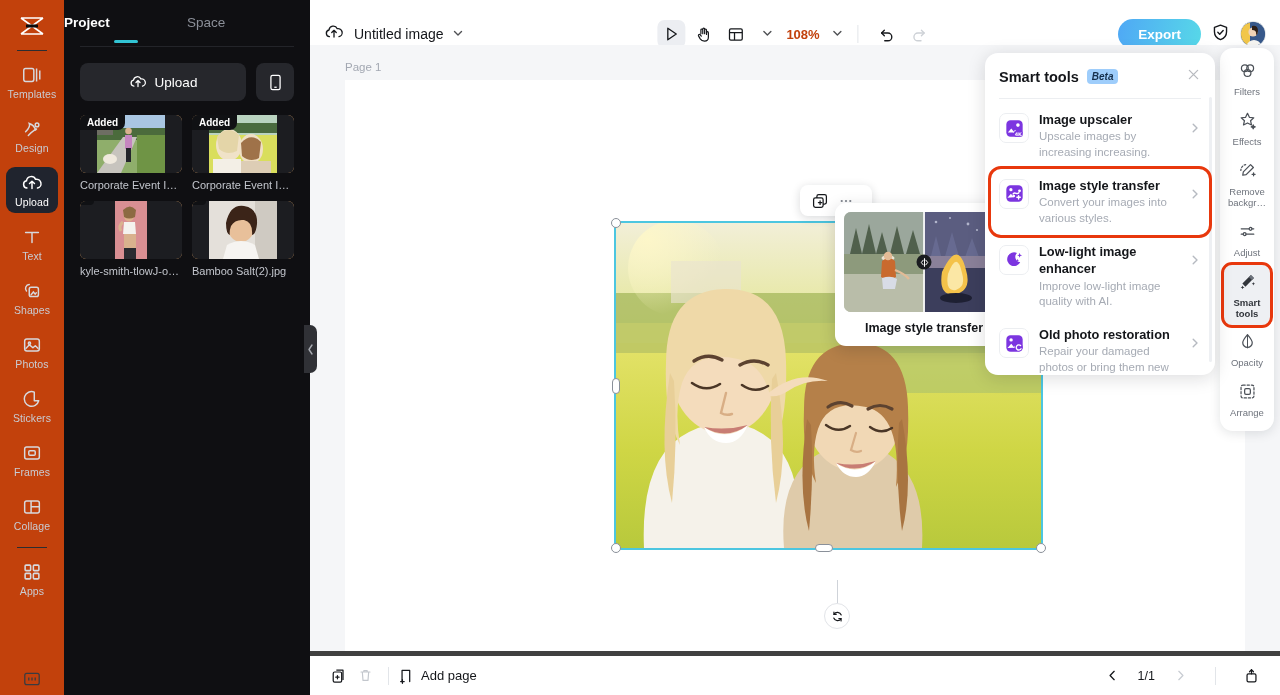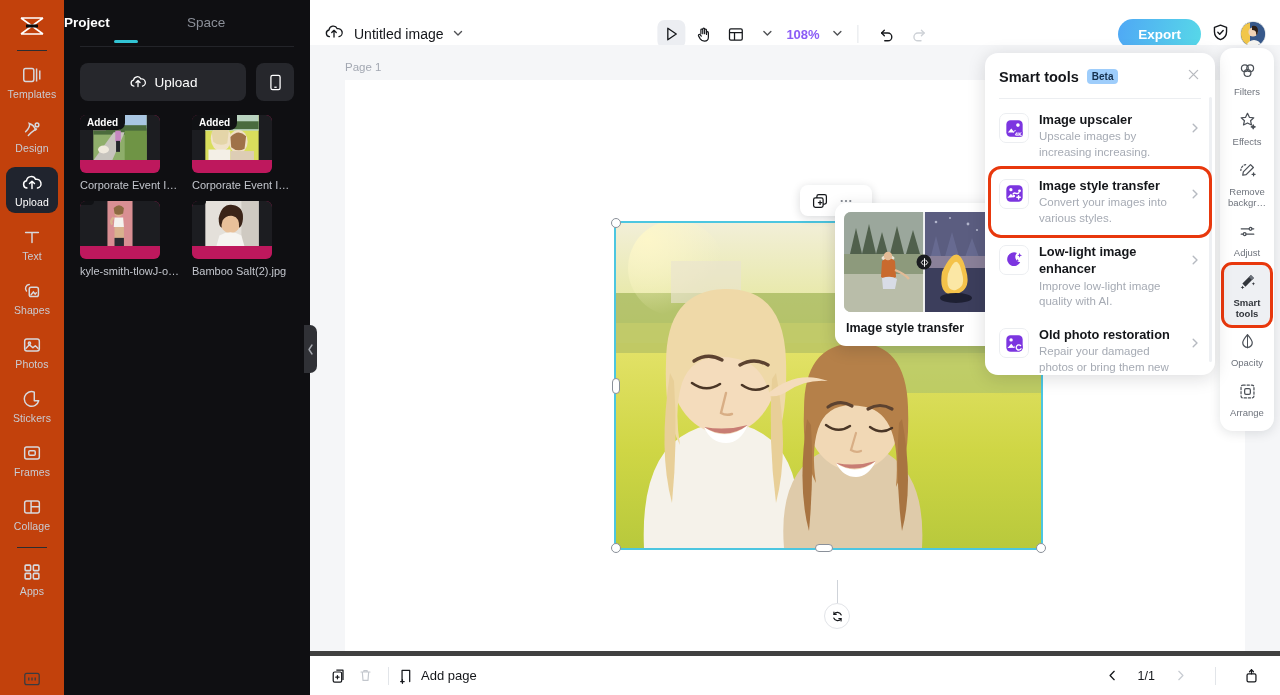--- a/index.html
+++ b/index.html
@@ -53,21 +53,21 @@
     display: flex; align-items: center; justify-content: center; gap: 8px;
     font-size: 13.5px; color: #fff; cursor: pointer;
   }
   .mobile-btn {
     width: 38px; height: 38px; background: #26272c; border-radius: 8px;
     display: flex; align-items: center; justify-content: center; cursor: pointer;
   }
   .thumb-grid { display: flex; flex-wrap: wrap; gap: 10px; padding: 14px 16px 0; }
   .thumb-cell { width: 102px; cursor: pointer; }
   .thumb-box {
-    width: 80px; height: 58px; background: #be185d; border-radius: 6px;
+    width: 102px; height: 58px; background: #fdba74; border-radius: 6px;
     position: relative; overflow: hidden;
     display: flex; align-items: center; justify-content: center;
   }
   .thumb-art { position: absolute; inset: 0; }
   .badge-added {
     position: absolute; left: 0; top: 0; background: #101114; color: #fff;
     font-size: 10px; padding: 2px 7px; border-radius: 0 0 7px 0; z-index: 3;
     font-weight: 600;
   }
   .thumb-name {
@@ -90,40 +90,40 @@
     display: flex; align-items: center; padding: 0 14px;
   }
   .doc-title { font-size: 14px; color: #14161a; margin-left: 10px; }
   .chev { margin-left: 8px; opacity: .75; cursor: pointer; }
   .top-center { position: absolute; left: 50%; transform: translateX(-50%); display: flex; align-items: center; gap: 4px; }
   .tool-btn {
     width: 28px; height: 28px; border-radius: 7px;
     display: flex; align-items: center; justify-content: center; cursor: pointer;
   }
   .tool-btn.sel { background: #eceef2; }
-  .zoomval { font-size: 13px; color: #8b5cf6; margin-left: 9px; font-weight: 600; text-align: right; }
+  .zoomval { font-size: 13px; color: #c2410c; margin-left: 9px; font-weight: 600; text-align: right; }
   .vsep { width: 1px; height: 18px; background: #e2e5e9; margin: 0 10px; }
   .top-right { margin-left: auto; display: flex; align-items: center; gap: 10px; }
   .export-btn {
     height: 30px; padding: 0 20px; border-radius: 15px; border: 0; cursor: pointer;
     background: linear-gradient(100deg, #4fa8f5 0%, #57d8e8 100%);
     color: #fff; font-size: 13.5px; font-weight: 600;
     font-family: "Liberation Sans", sans-serif;
     display: flex; align-items: center;
   }
   .avatar {
     width: 26px; height: 26px; border-radius: 50%; overflow: hidden;
     border: 1px solid #dfe2e6; position: relative; cursor: pointer;
     background: linear-gradient(135deg,#2f4f79 0%, #44688f 100%);
   }
 
   
   .canvas-wrap {
     position: absolute; left: 0; top: 45px; width: 970px; height: 606px;
-    background: #f5f6f8; overflow: hidden;
+    background: #f5f6f8; overflow: hidden; text-align: center;
   }
   .page-label { position: absolute; left: 35px; top: 16px; font-size: 11.5px; color: #a3a8b2; }
   .page {
     position: absolute; left: 35px; top: 35px; width: 900px; height: 580px;
     background: #ffffff;
   }
   .bottombar {
     position: absolute; left: 0; top: 651px; width: 970px; height: 44px;
     background: #fff; border-top: 5px solid #404040;
     display: flex; align-items: center; padding: 0 16px;
@@ -180,21 +180,21 @@
   
   .smart-panel {
     position: absolute; left: 985px; top: 53px; width: 230px; height: 322px;
     background: #fff; border-radius: 13px; box-shadow: 0 3px 18px rgba(18,22,30,.15);
     z-index: 30; overflow: hidden;
   }
   .sp-head { display: flex; align-items: center; padding: 14px 14px 0; }
   .sp-title { font-size: 14.5px; font-weight: bold; color: #14161a; }
   .sp-beta {
     margin-left: 8px; background: #9ecdfb; color: #16304d; font-size: 10px;
-    font-weight: 600; padding: 2px 5px; border-radius: 4px;
+    font-weight: 600; padding: 2px 5px; border-radius: 4px; font-style: italic;
   }
   .sp-close { margin-left: auto; cursor: pointer; opacity: .55; }
   .sp-hr { height: 1px; background: #eceef1; margin: 12px 14px 0; }
   .sp-list { padding: 4px 6px 0; }
   .sp-item {
     display: flex; align-items: flex-start; gap: 10px; padding: 8px 8px;
     border-radius: 9px; cursor: pointer; position: relative;
   }
   .sp-icon {
     width: 30px; height: 30px; border-radius: 7px; background: #fff;

